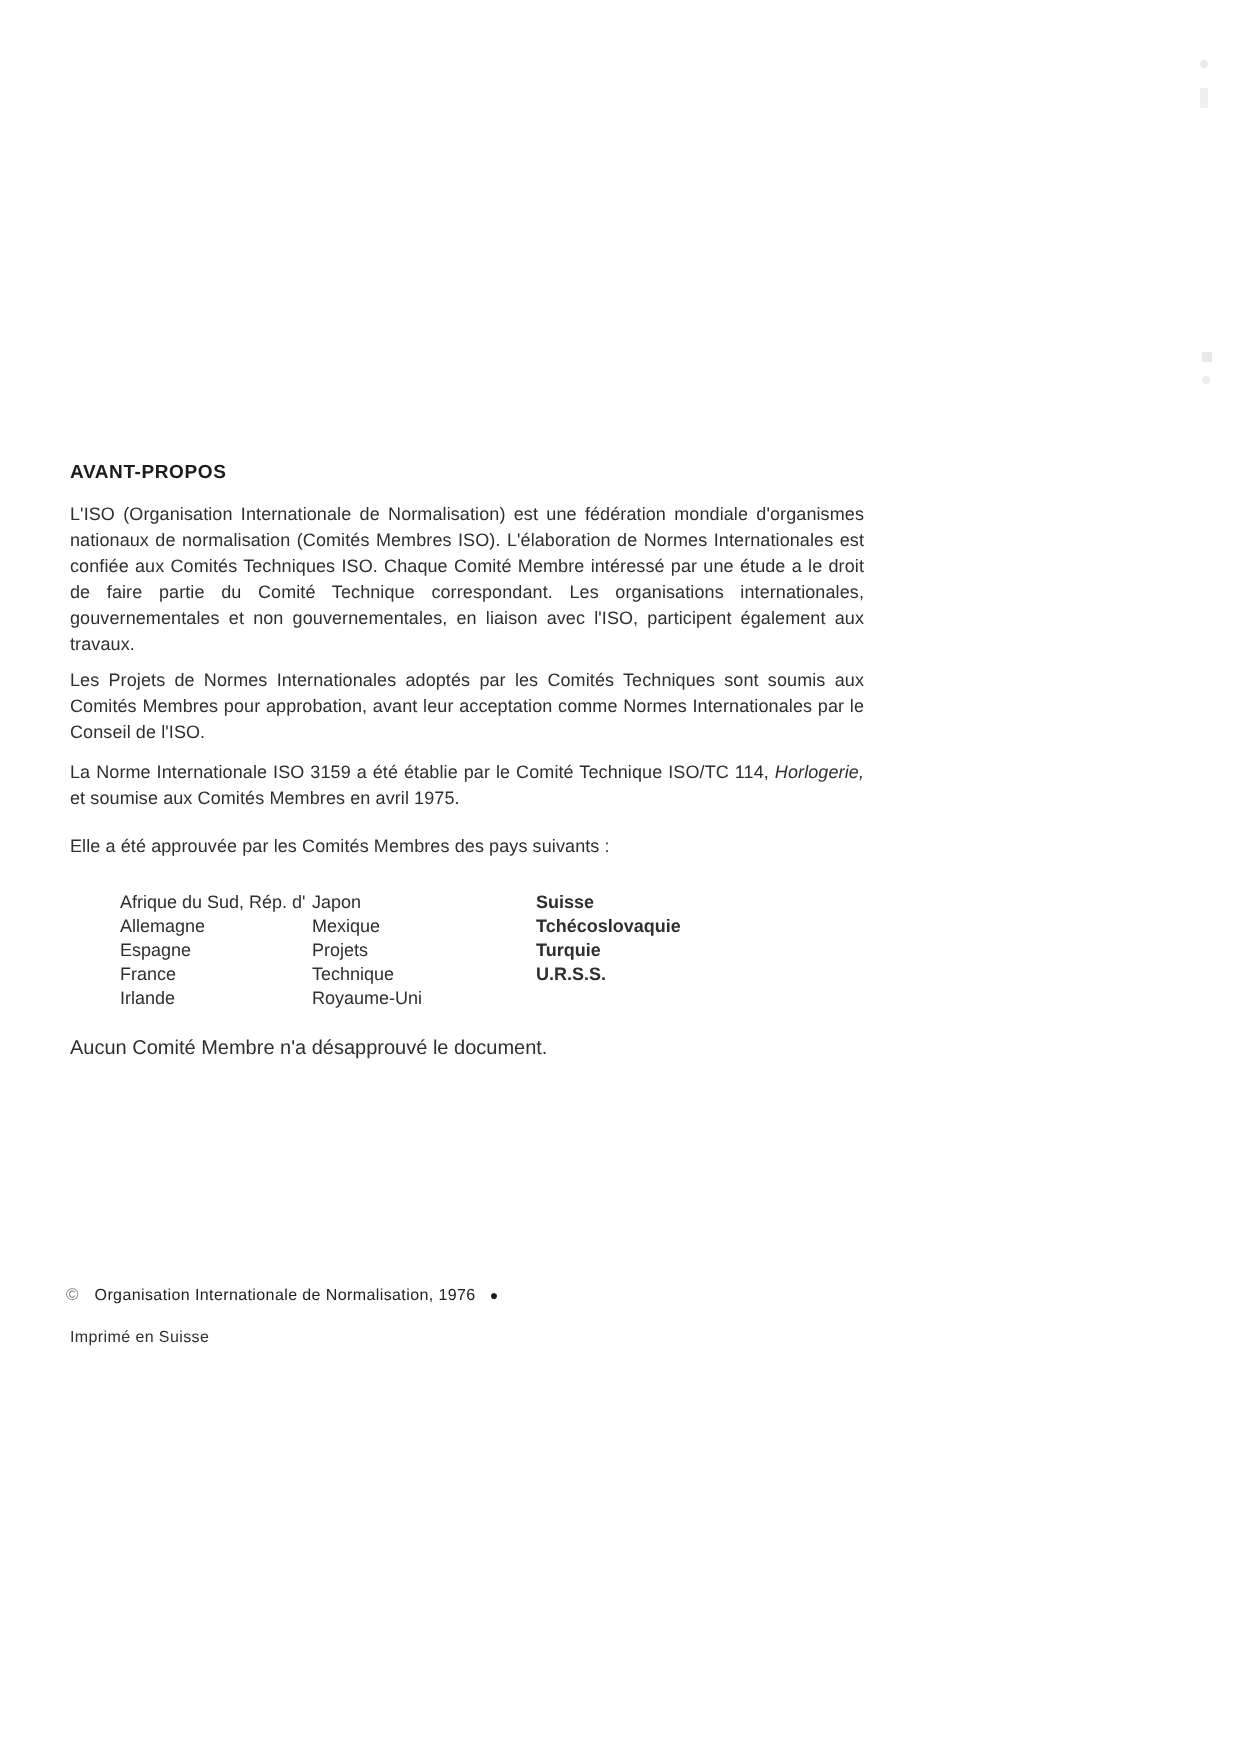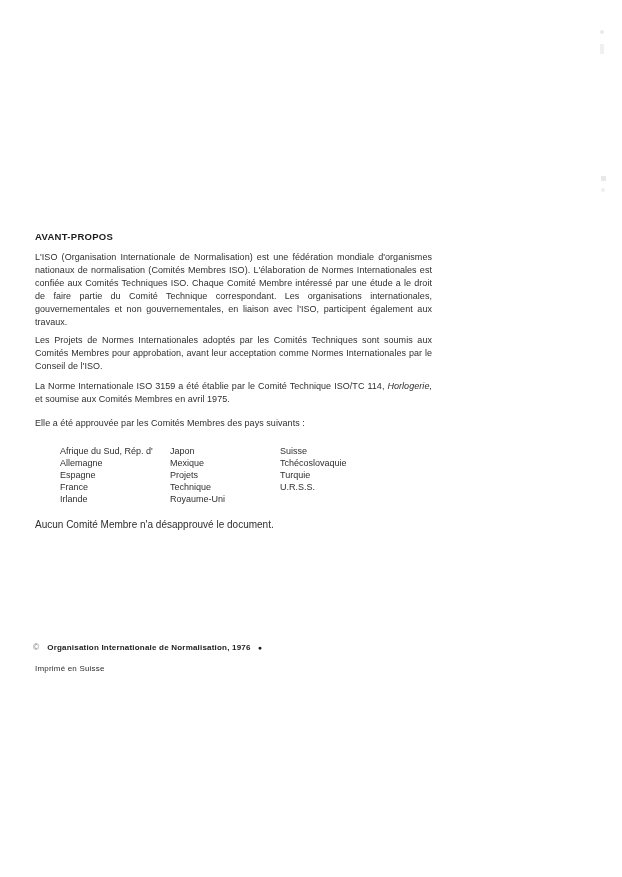--- a/index.html
+++ b/index.html
@@ -47,22 +47,22 @@
   .countries {
     position: absolute;
     top: 445px;
     left: 0;
     width: 622px;
     font-size: 9px;
     line-height: 12px;
   }
   .country-col { position: absolute; top: 0; white-space: nowrap; }
   .col1 { left: 60px; }
-  .col2 { left: 170px; }
-  .col3 { left: 280px; }
+  .col2 { left: 156px; }
+  .col3 { left: 268px; font-weight: bold; }
   .aucun {
     position: absolute;
     left: 35px;
     top: 518px;
     margin: 0;
     font-size: 10px;
     line-height: 13px;
   }
   .copyright {
     position: absolute;
@@ -74,21 +74,21 @@
     color: #222;
     white-space: nowrap;
   }
   .copy-sym {
     display: inline-block;
     font-weight: normal;
     color: #777;
     margin-right: 8px;
     font-size: 8.5px;
   }
-  .copy-text { font-weight: bold; letter-spacing: 0.2px; }
+  .copy-text { font-weight: normal; letter-spacing: 0.2px; }
   .copy-bullet {
     display: inline-block;
     margin-left: 7px;
     font-size: 7px;
     color: #1c1c1c;
   }
   .imprint {
     position: absolute;
     left: 35px;
     top: 663px;

